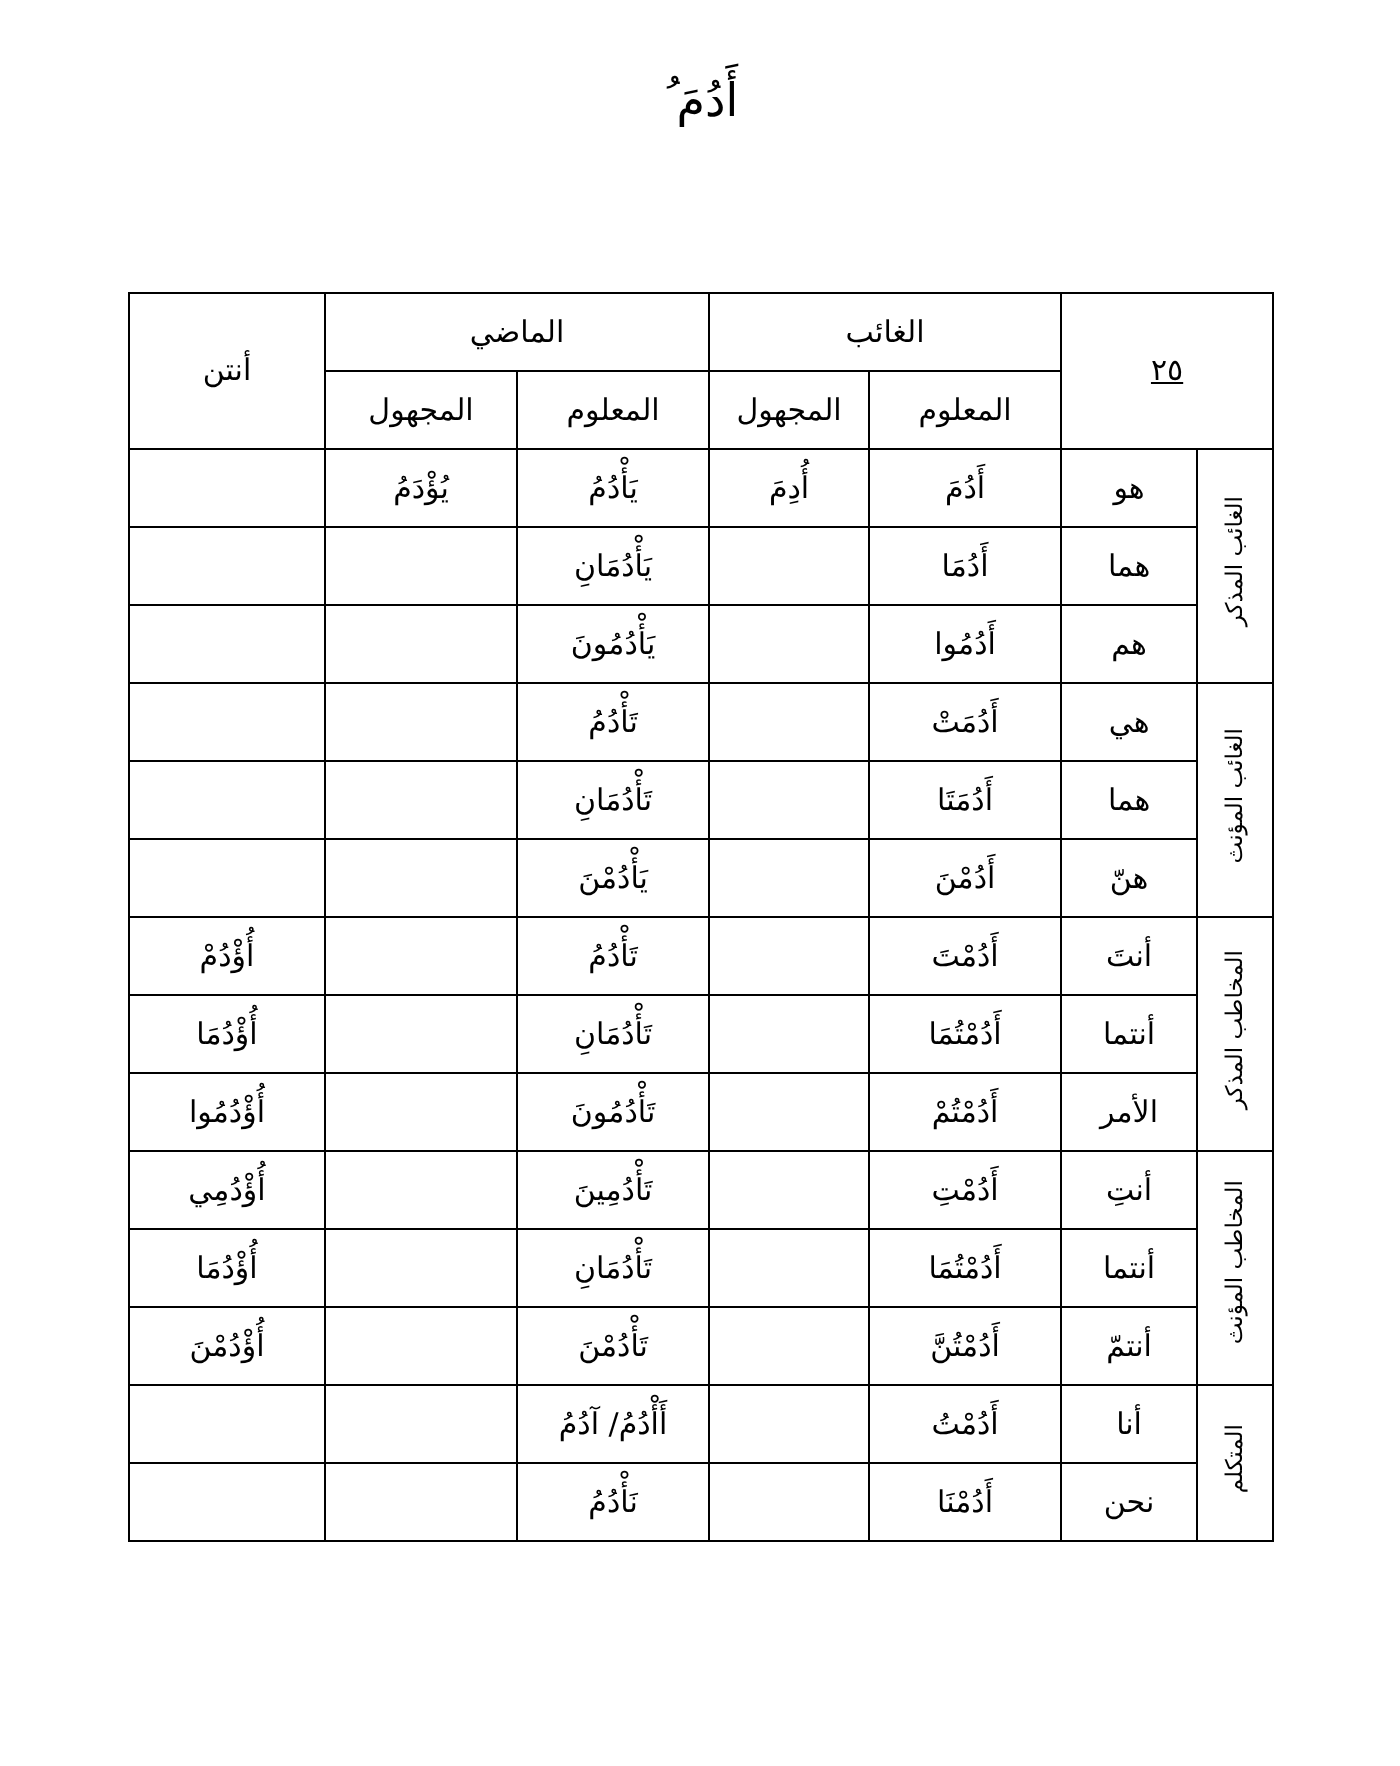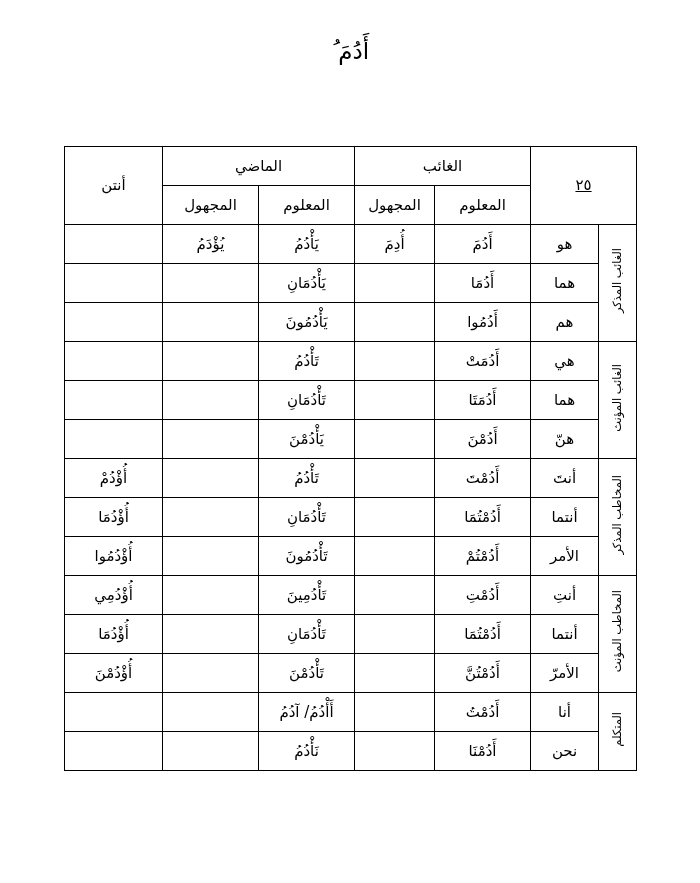--- a/index.html
+++ b/index.html
@@ -210,21 +210,21 @@
           </tr>
           <tr>
             <td class="pron-cell">أنتما</td>
             <td class="verb-cell">أَدُمْتُمَا</td>
             <td class="verb-cell blank-cell"></td>
             <td class="verb-cell">تَأْدُمَانِ</td>
             <td class="verb-cell blank-cell"></td>
             <td class="verb-cell">أُؤْدُمَا</td>
           </tr>
           <tr>
-            <td class="pron-cell">الأمرّ</td>
+            <td class="pron-cell">أنتمّ</td>
             <td class="verb-cell">أَدُمْتُنَّ</td>
             <td class="verb-cell blank-cell"></td>
             <td class="verb-cell">تَأْدُمْنَ</td>
             <td class="verb-cell blank-cell"></td>
             <td class="verb-cell">أُؤْدُمْنَ</td>
           </tr>
           <tr>
             <td class="group-cell" rowspan="2"><span class="group-inner">المتكلم</span></td>
             <td class="pron-cell">أنا</td>
             <td class="verb-cell">أَدُمْتُ</td>

